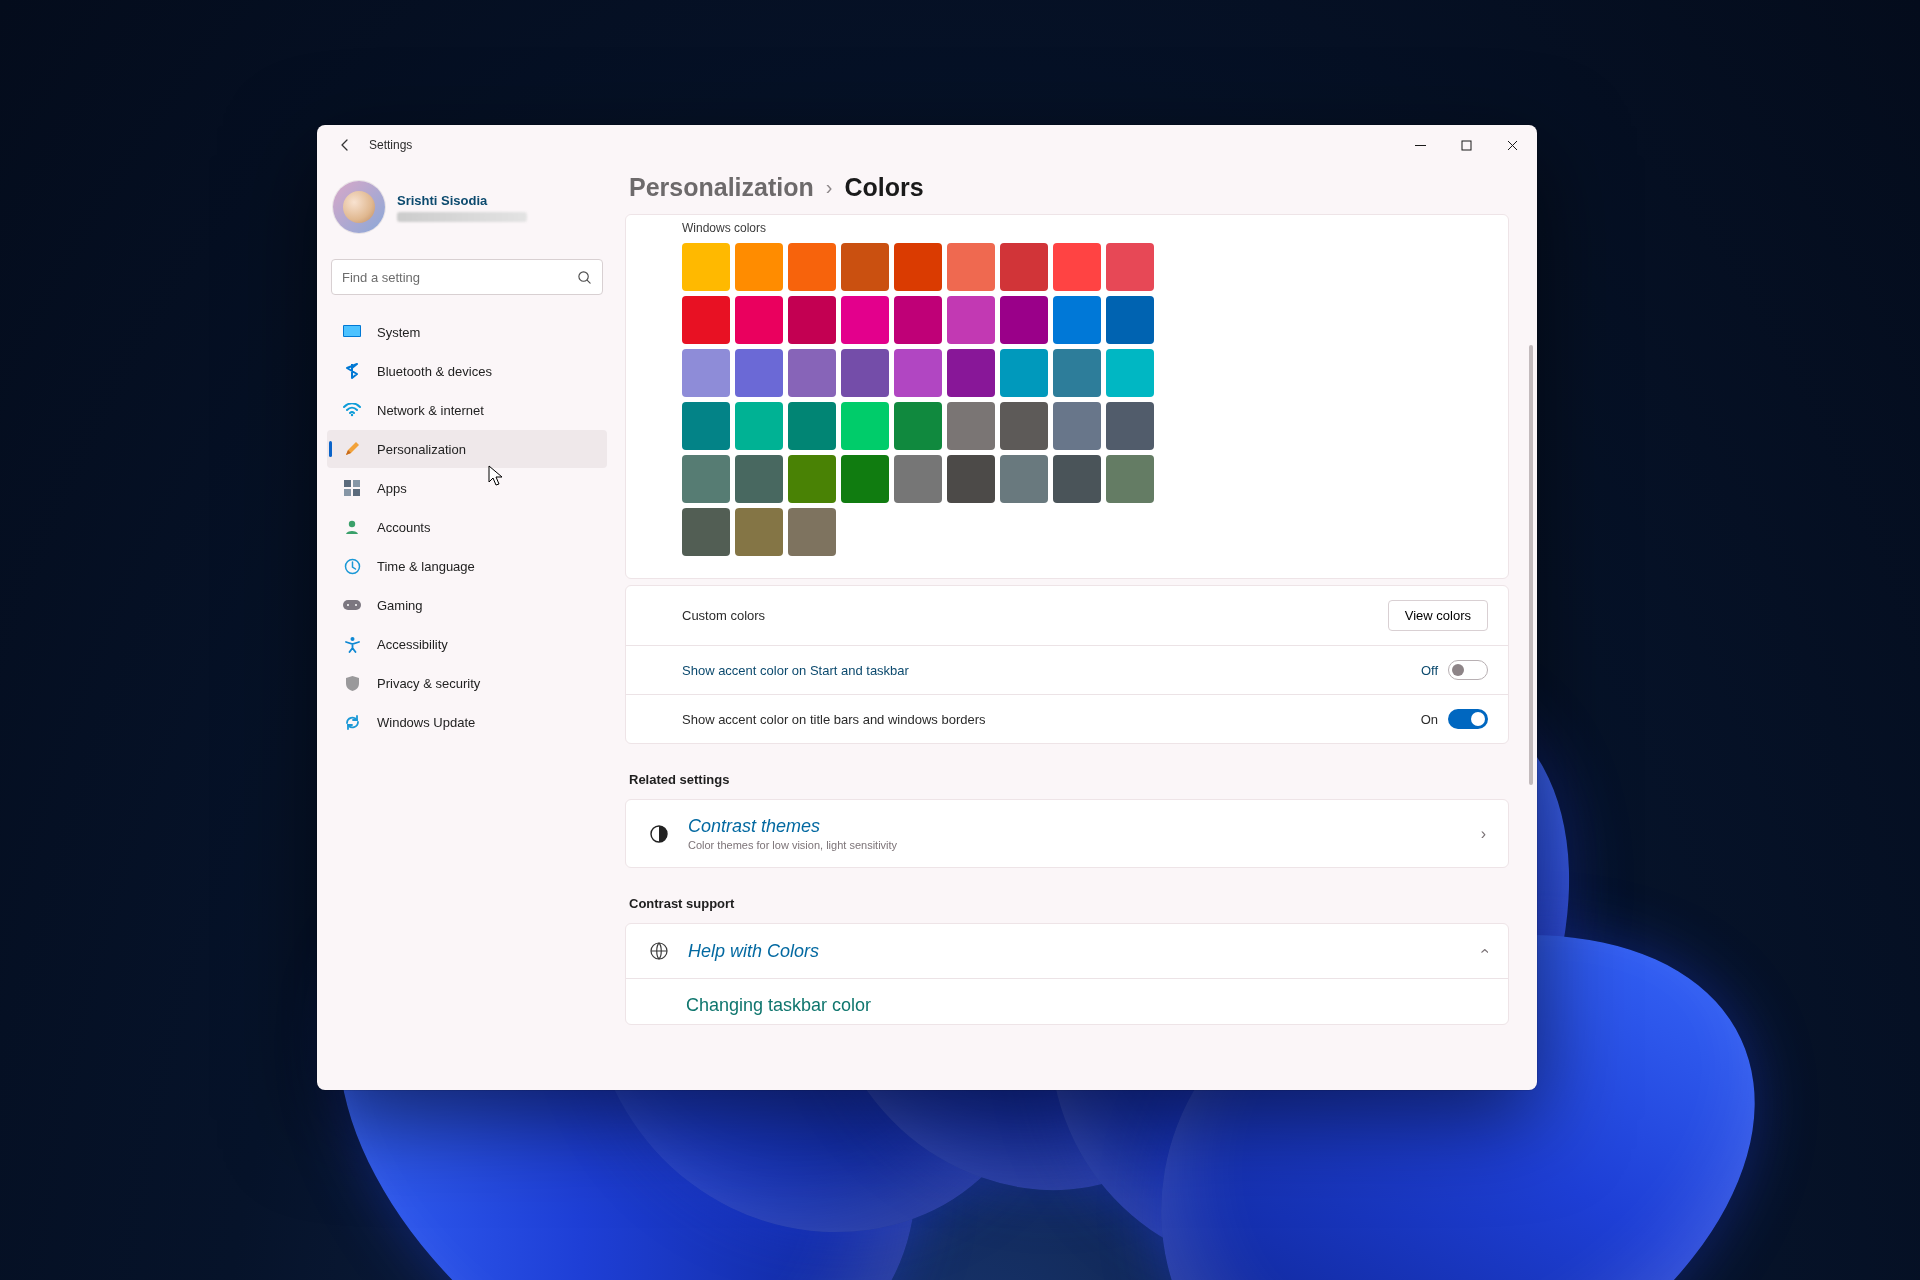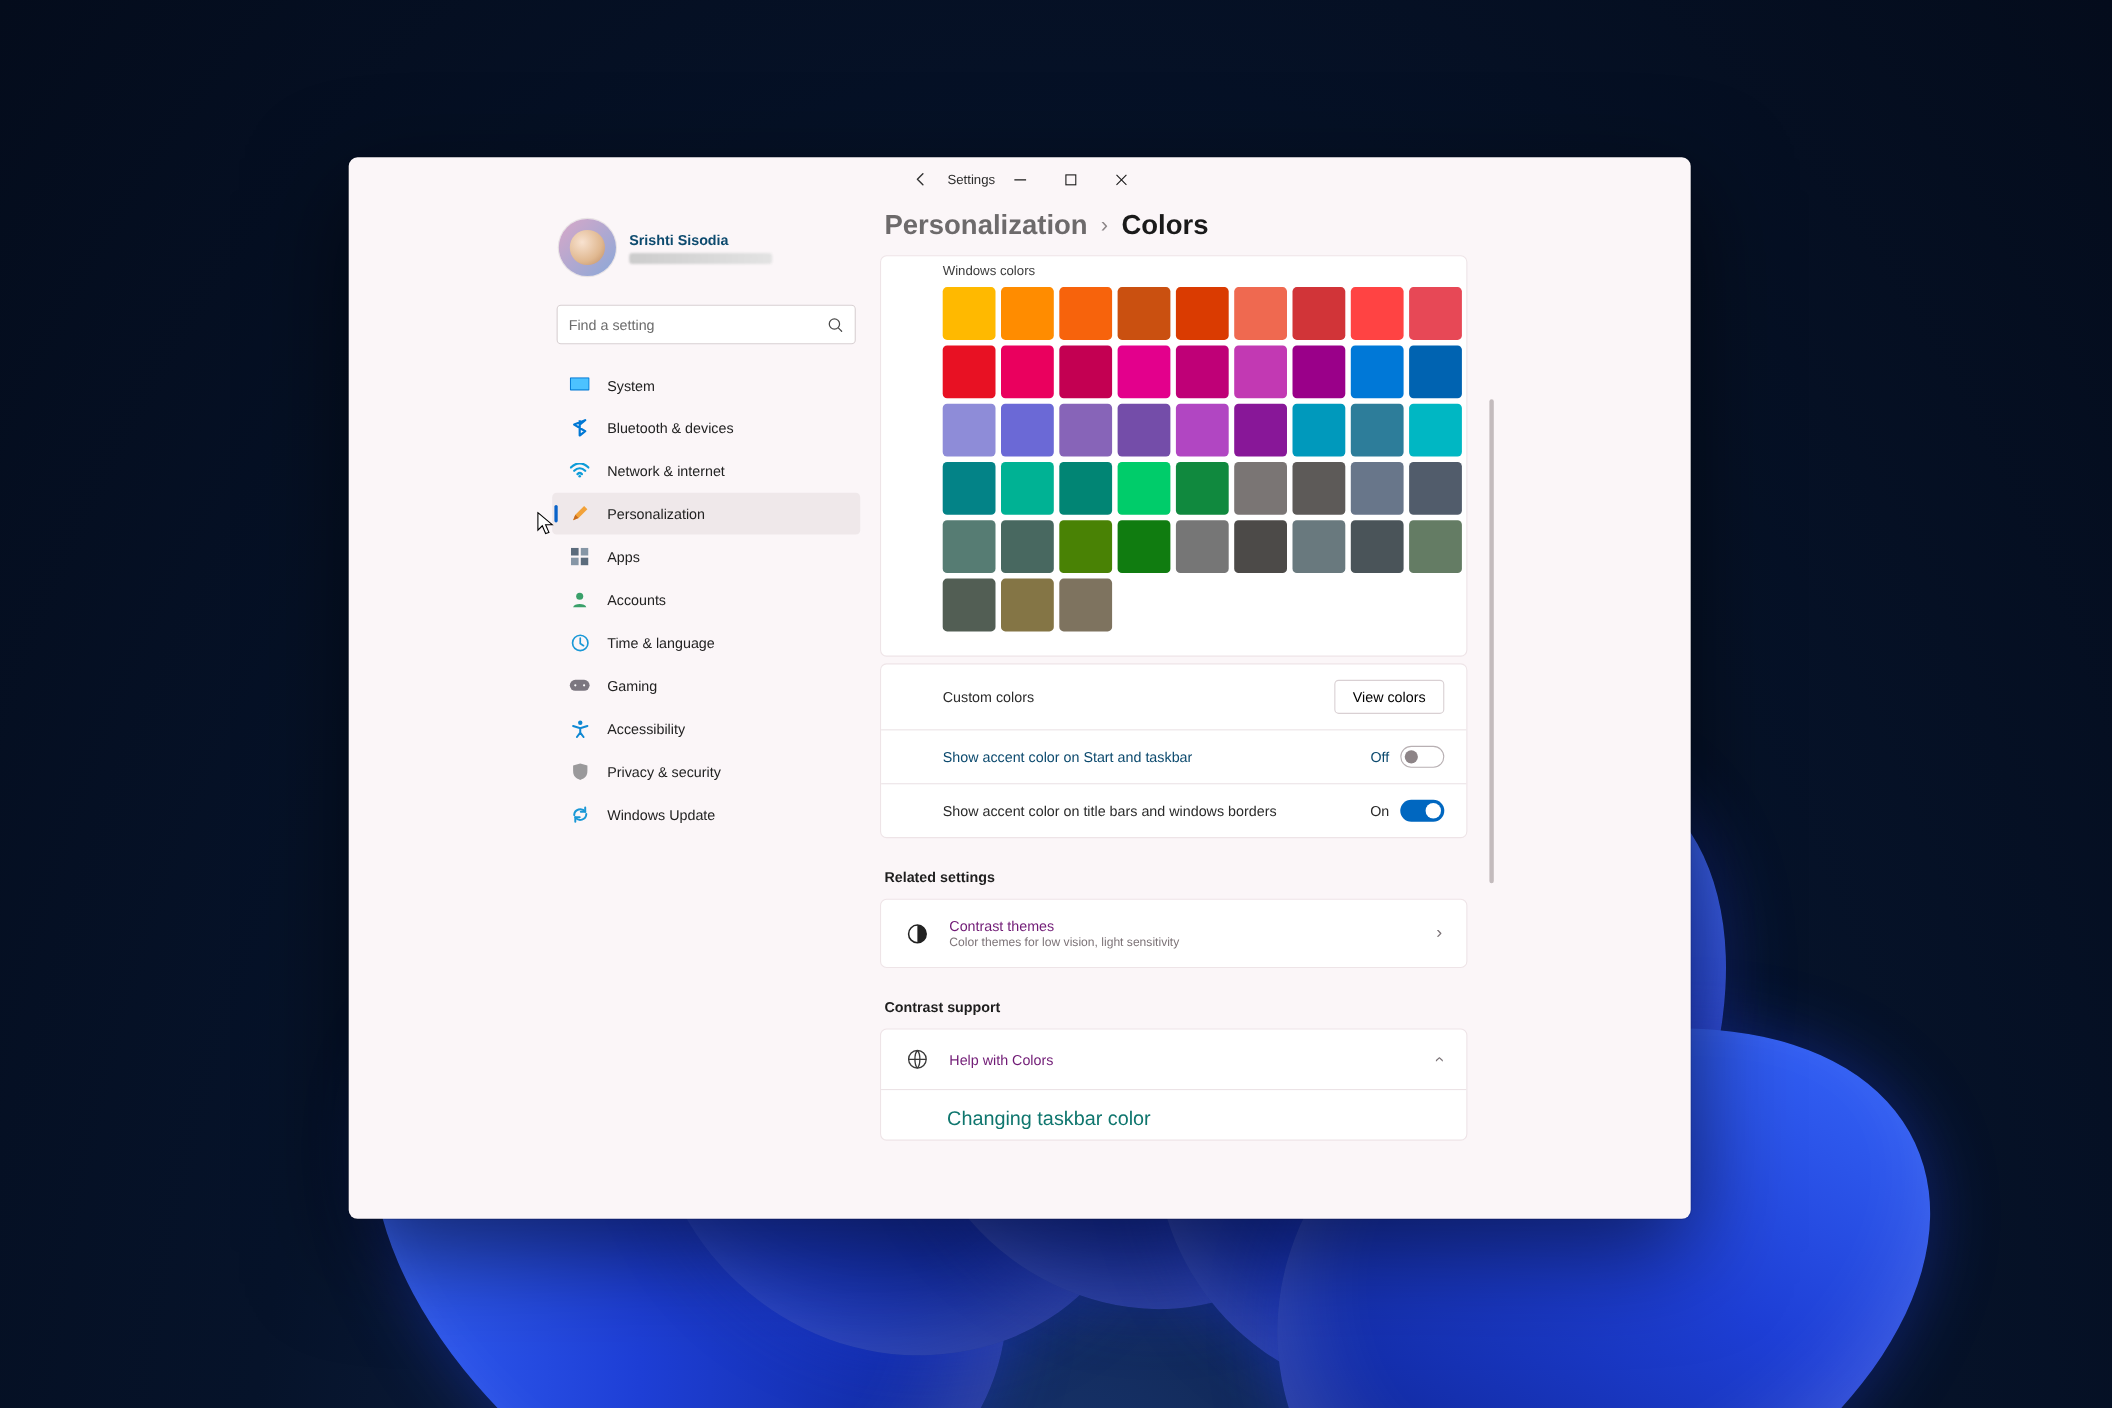--- a/index.html
+++ b/index.html
@@ -13,29 +13,28 @@
   .bloom { position: absolute; bottom: -180px; left: 50%; transform: translateX(-50%); width: 1300px; height: 900px; pointer-events: none; }
   .petal { position: absolute; width: 460px; height: 620px; border-radius: 50% 50% 48% 52% / 60% 60% 40% 40%; background: linear-gradient(145deg, #3a6cff 0%, #1e3fd6 45%, #0a1e80 100%); box-shadow: inset -30px -30px 80px rgba(255,255,255,0.15), 0 0 60px rgba(30,60,220,0.4); }
   .p1 { left: 80px;  top: 260px; transform: rotate(-55deg); }
   .p2 { left: 260px; top: 60px;  transform: rotate(-20deg); }
   .p3 { left: 520px; top: 10px;  transform: rotate(8deg); }
   .p4 { left: 780px; top: 100px; transform: rotate(35deg); }
   .p5 { left: 920px; top: 300px; transform: rotate(65deg); }
 
   .window {
     position: absolute;
-    left: 317px; top: 143px;
+    left: 317px; top: 125px;
     width: 1220px; height: 965px;
     background: #fbf6f8;
     border-radius: 8px;
     box-shadow: 0 30px 90px rgba(0,0,0,0.55), 0 0 0 1px rgba(0,0,0,0.1);
     overflow: hidden;
     display: flex;
     flex-direction: column;
-    align-items: center;
   }
   .titlebar {
     height: 40px;
     display: flex;
     align-items: center;
     padding: 0 2px 0 10px;
     font-size: 12px;
     color: #2c2c2c;
   }
   .back-btn {
@@ -107,21 +106,21 @@
   .toggle.off::after { content:""; position:absolute; left:3px; top:3px; width:12px;height:12px;border-radius:50%; background:#8d8487; }
   .toggle.on { background:#0067c0; }
   .toggle.on::after { content:""; position:absolute; right:3px; top:3px; width:14px;height:14px;border-radius:50%; background:#fff; }
   .divider { height:1px; background:#ece3e6; }
 
   .section-title { font-size:13px; font-weight:600; margin: 28px 0 12px 4px; color:#1e1e1e; }
 
   .link-row { display:flex; align-items:center; padding:16px 22px; gap:18px; }
   .link-ico { width:22px; height:22px; display:flex; align-items:center; justify-content:center; }
   .link-text { display:flex; flex-direction:column; }
-  .link-title { font-size:13px; color:#701a75; }
+  .link-title { font-size:18px; color:#0369a1;font-style:italic; }
   .link-sub { font-size:11px; color:#7d7478; margin-top:2px; }
   .chev { margin-left:auto; color:#7a7276; }
 
   .help-link { padding: 16px 22px 8px 60px; font-size:18px; color:#0f766e; }
 
   .scrollbar-track { position:absolute; right:4px; top:180px; bottom:10px; width:4px; background:rgba(0,0,0,0); }
   .scrollbar-thumb { position:absolute; right:0; width:4px; background:#c3bbbd; border-radius:2px; top:0; height:440px; }
 
   .cursor { position:absolute; left:488px; top:465px; pointer-events:none; }
 </style>

